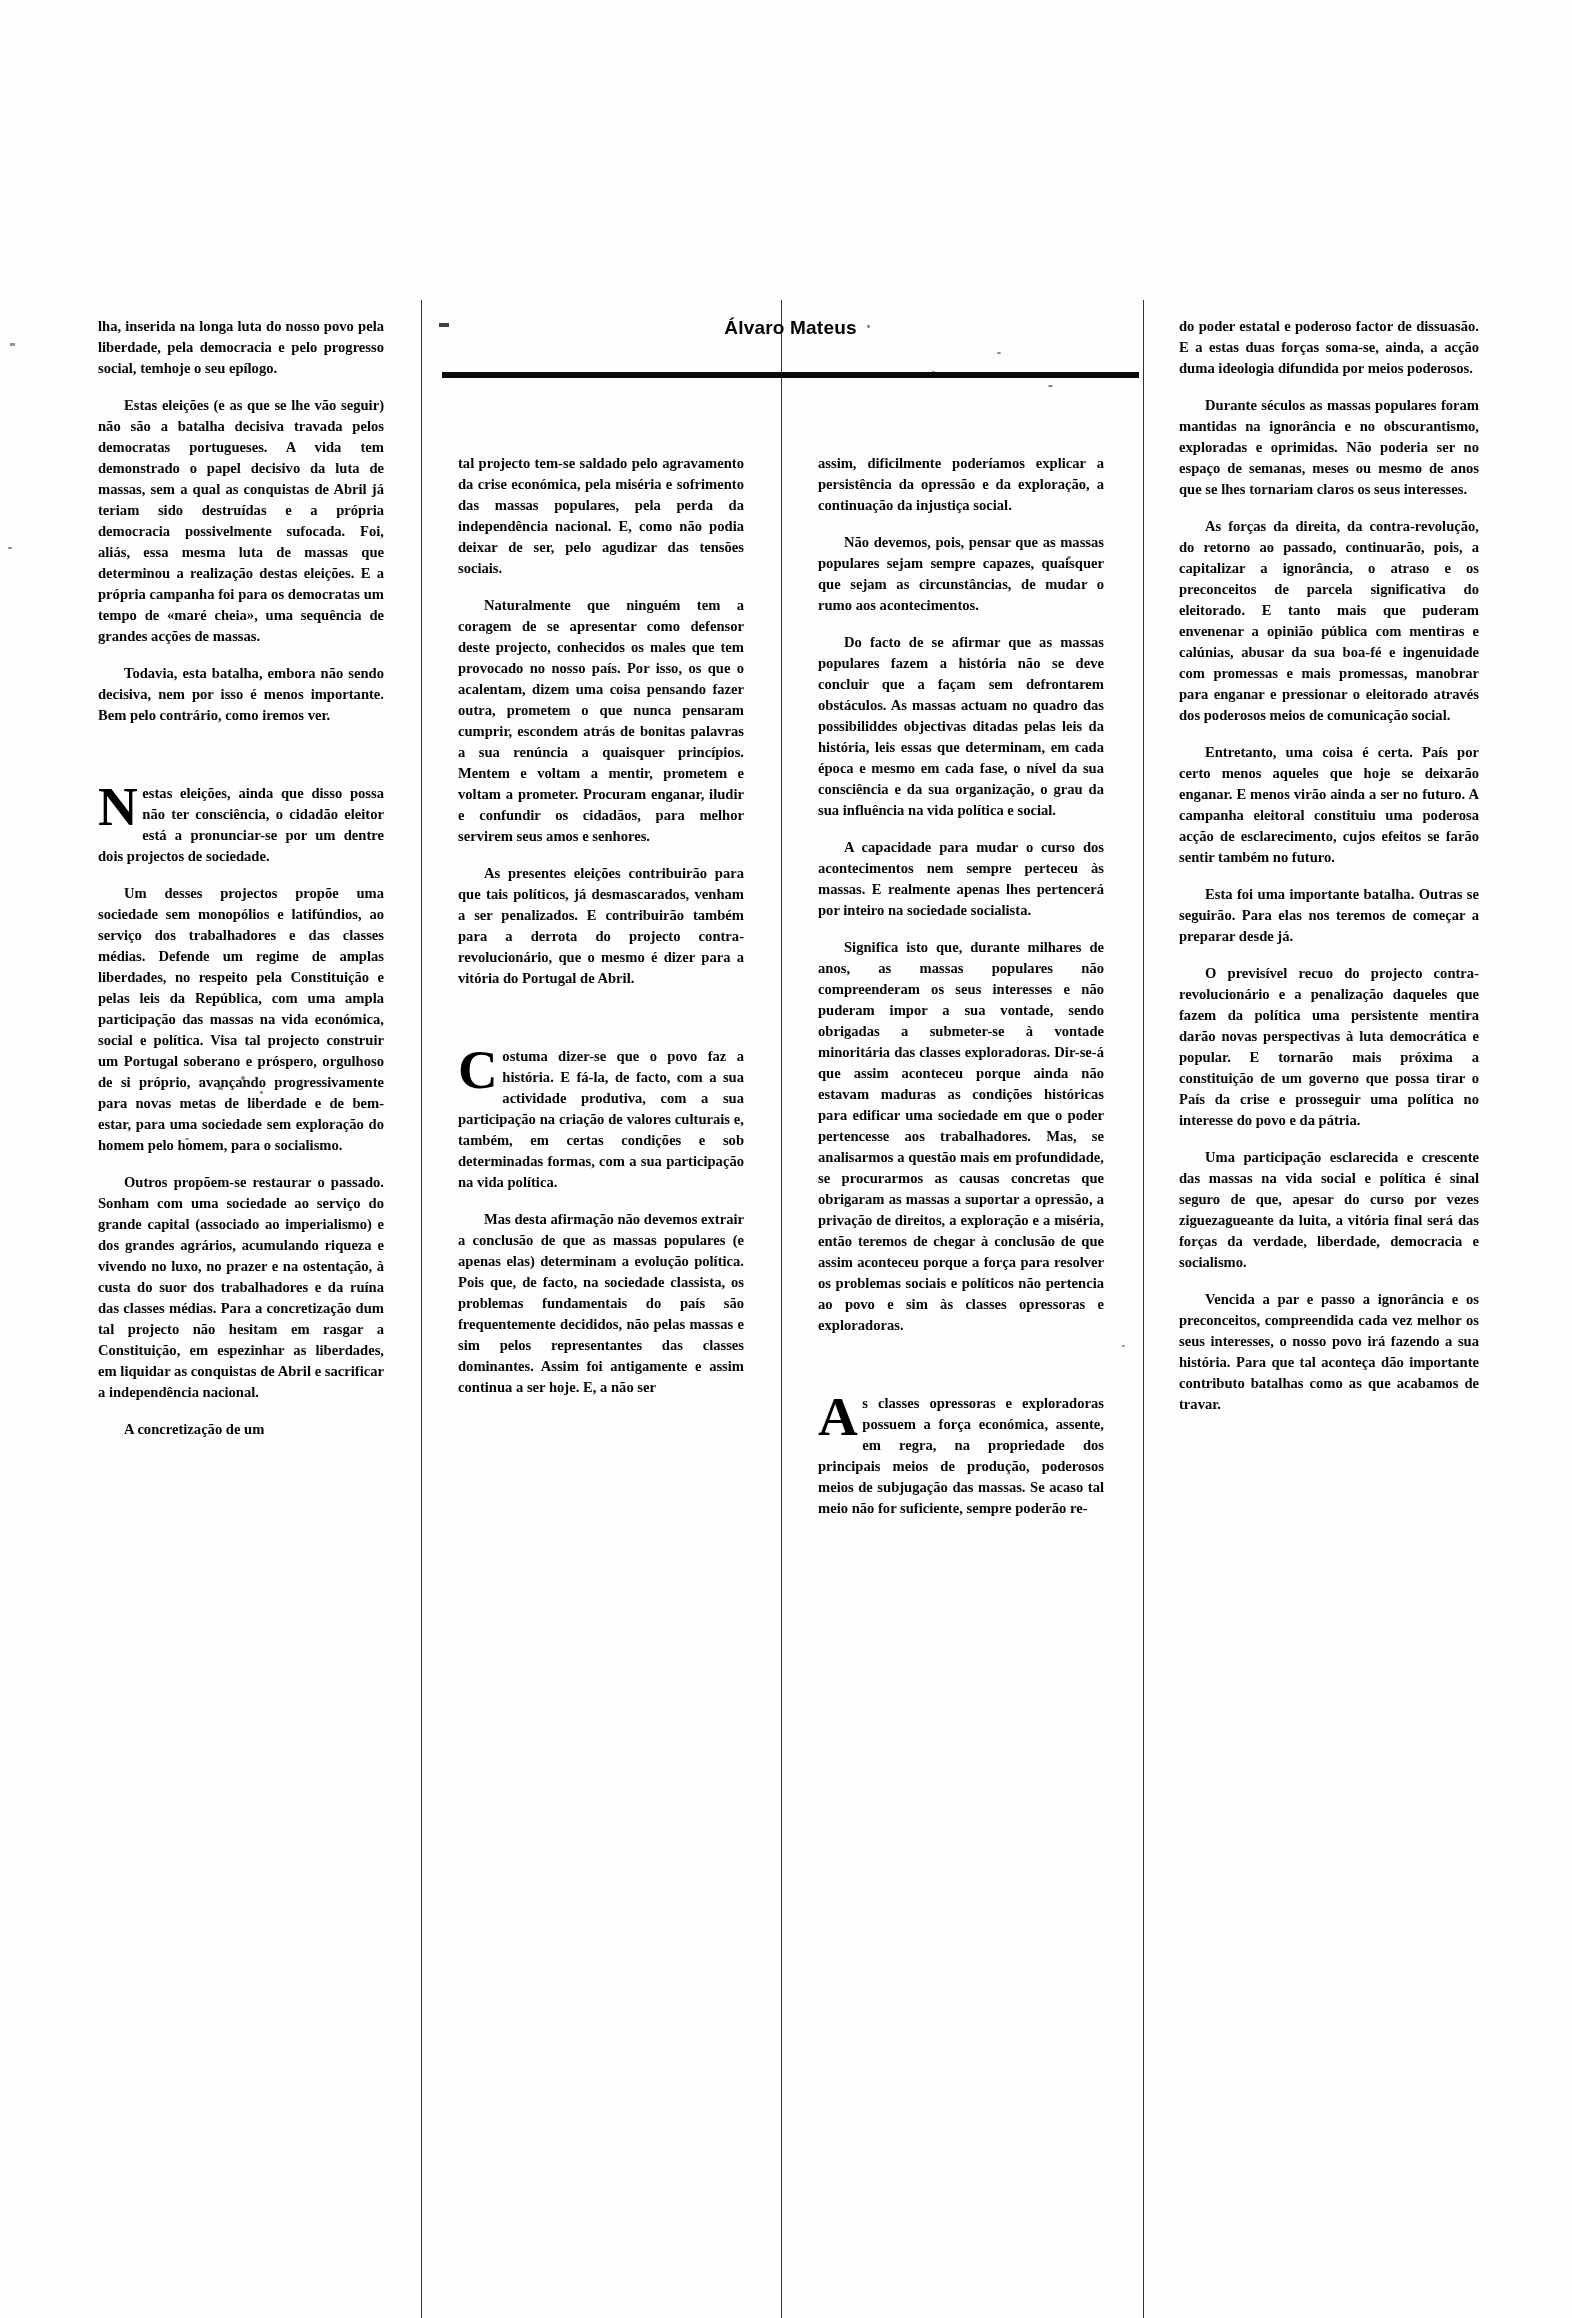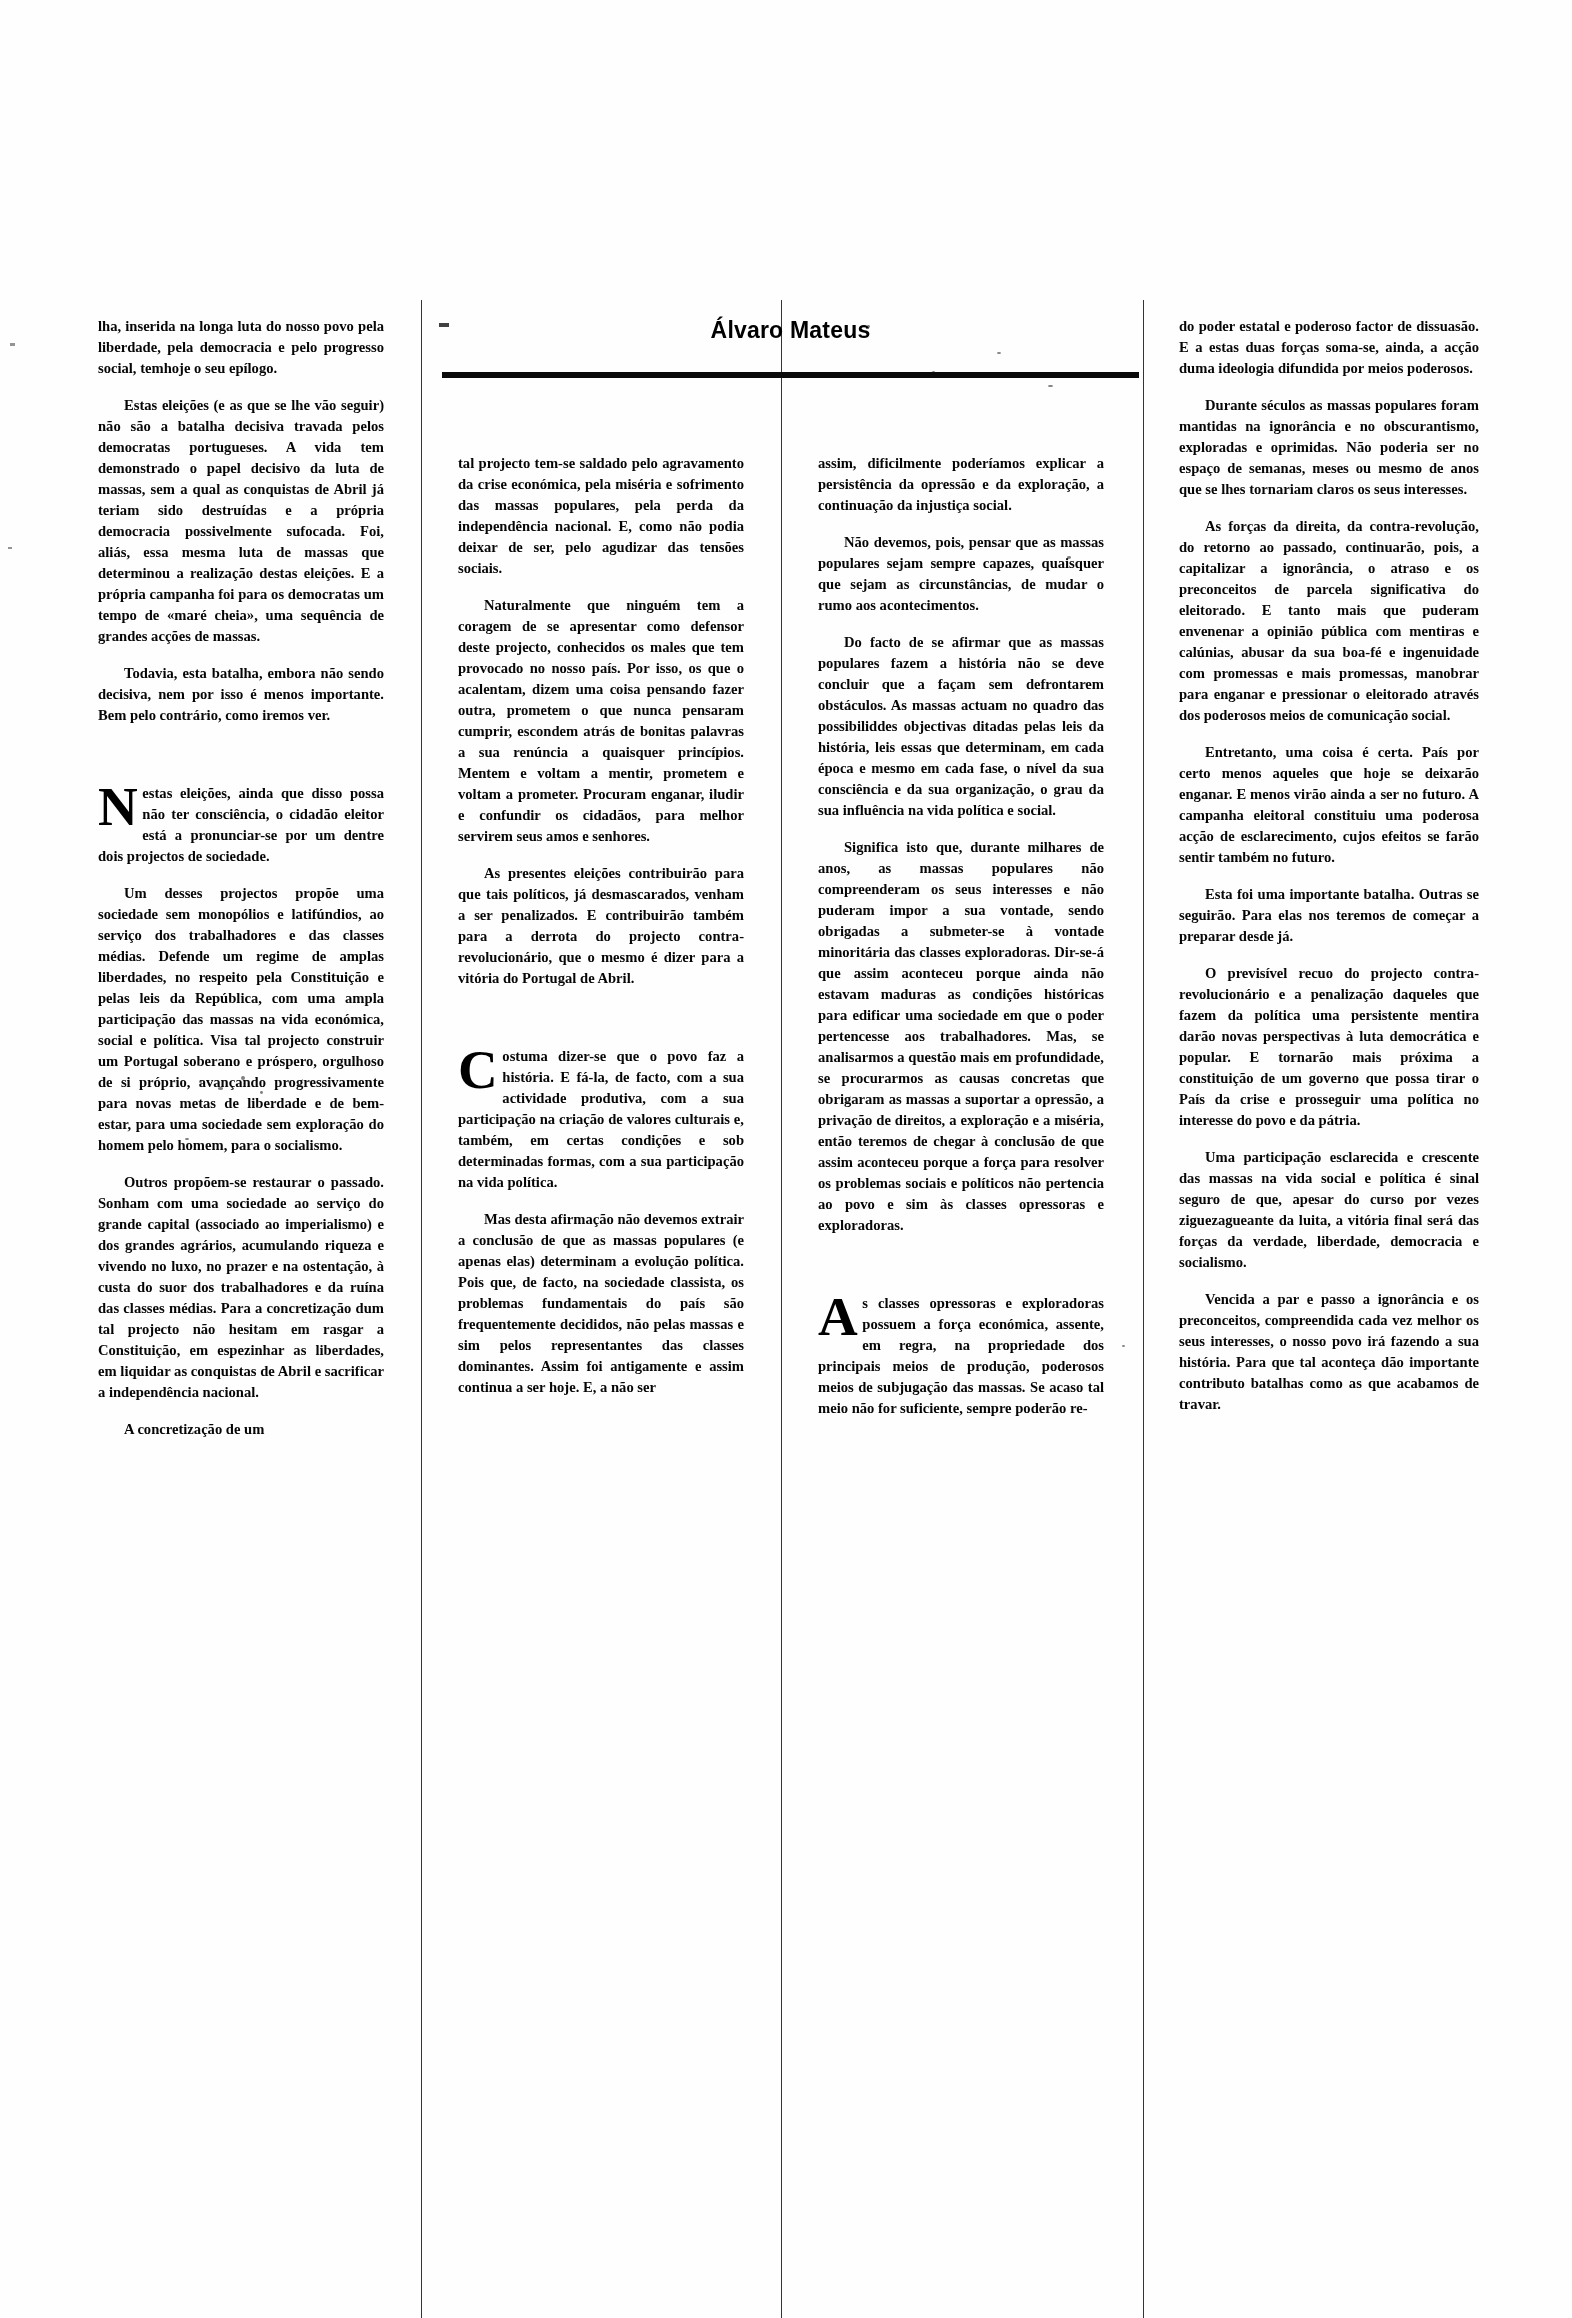--- a/index.html
+++ b/index.html
@@ -71,21 +71,21 @@
     height: 109px;
   }
   #masthead .byline {
     position: absolute;
     left: 0;
     top: 16.7px;
     width: 100%;
     text-align: center;
     font-family: "Liberation Sans", "DejaVu Sans", sans-serif;
     font-weight: bold;
-    font-size: 23px;
+    font-size: 19px;
     letter-spacing: 0.2px;
     color: #000;
   }
   #masthead .hrule {
     position: absolute;
     left: 0px;
     top: 72px;
     width: 697px;
     height: 5.6px;
     background: #0a0a0a;
@@ -172,20 +172,21 @@
           <div class="spacer-lg"></div>
           <p class="dropcap-p"><span class="dc">C</span><span>ostuma dizer-se que o povo faz a história. E fá-la, de facto, com a sua actividade produtiva, com a sua participação na criação de valores culturais e, também, em certas condições e sob determinadas formas, com a sua participação na vida política.</span></p>
           <p class="">Mas desta afirmação não devemos extrair a conclusão de que as massas populares (e apenas elas) determinam a evolução política. Pois que, de facto, na sociedade classista, os problemas fundamentais do país são frequentemente decididos, não pelas massas e sim pelos representantes das classes dominantes. Assim foi antigamente e assim continua a ser hoje. E, a não ser</p>
         </div>
     </div>
     <div class="col col-3">
       <div class="body" style="padding-top:137px;">
           <p class="noindent">assim, dificilmente poderíamos explicar a persistência da opressão e da exploração, a continuação da injustiça social.</p>
           <p class="">Não devemos, pois, pensar que as massas populares sejam sempre capazes, quaisquer que sejam as circunstâncias, de mudar o rumo aos acontecimentos.</p>
           <p class="">Do facto de se afirmar que as massas populares fazem a história não se deve concluir que a façam sem defrontarem obstáculos. As massas actuam no quadro das possibiliddes objectivas ditadas pelas leis da história, leis essas que determinam, em cada época e mesmo em cada fase, o nível da sua consciência e da sua organização, o grau da sua influência na vida política e social.</p>
+          <p class="">A capacidade para mudar o curso dos acontecimentos nem sempre perteceu às massas. E realmente apenas lhes pertencerá por inteiro na sociedade socialista.</p>
           <p class="">Significa isto que, durante milhares de anos, as massas populares não compreenderam os seus interesses e não puderam impor a sua vontade, sendo obrigadas a submeter-se à vontade minoritária das classes exploradoras. Dir-se-á que assim aconteceu porque ainda não estavam maduras as condições históricas para edificar uma sociedade em que o poder pertencesse aos trabalhadores. Mas, se analisarmos a questão mais em profundidade, se procurarmos as causas concretas que obrigaram as massas a suportar a opressão, a privação de direitos, a exploração e a miséria, então teremos de chegar à conclusão de que assim aconteceu porque a força para resolver os problemas sociais e políticos não pertencia ao povo e sim às classes opressoras e exploradoras.</p>
           <div class="spacer-lg"></div>
           <p class="dropcap-p"><span class="dc">A</span><span>s classes opressoras e exploradoras possuem a força económica, assente, em regra, na propriedade dos principais meios de produção, poderosos meios de subjugação das massas. Se acaso tal meio não for suficiente, sempre poderão re-</span></p>
         </div>
     </div>
     <div class="col col-4">
       <div class="body">
           <p class="noindent">do poder estatal e poderoso factor de dissuasão. E a estas duas forças soma-se, ainda, a acção duma ideologia difundida por meios poderosos.</p>
           <p class="">Durante séculos as massas populares foram mantidas na ignorância e no obscurantismo, exploradas e oprimidas. Não poderia ser no espaço de semanas, meses ou mesmo de anos que se lhes tornariam claros os seus interesses.</p>
           <p class="">As forças da direita, da contra-revolução, do retorno ao passado, continuarão, pois, a capitalizar a ignorância, o atraso e os preconceitos de parcela significativa do eleitorado. E tanto mais que puderam envenenar a opinião pública com mentiras e calúnias, abusar da sua boa-fé e ingenuidade com promessas e mais promessas, manobrar para enganar e pressionar o eleitorado através dos poderosos meios de comunicação social.</p>

